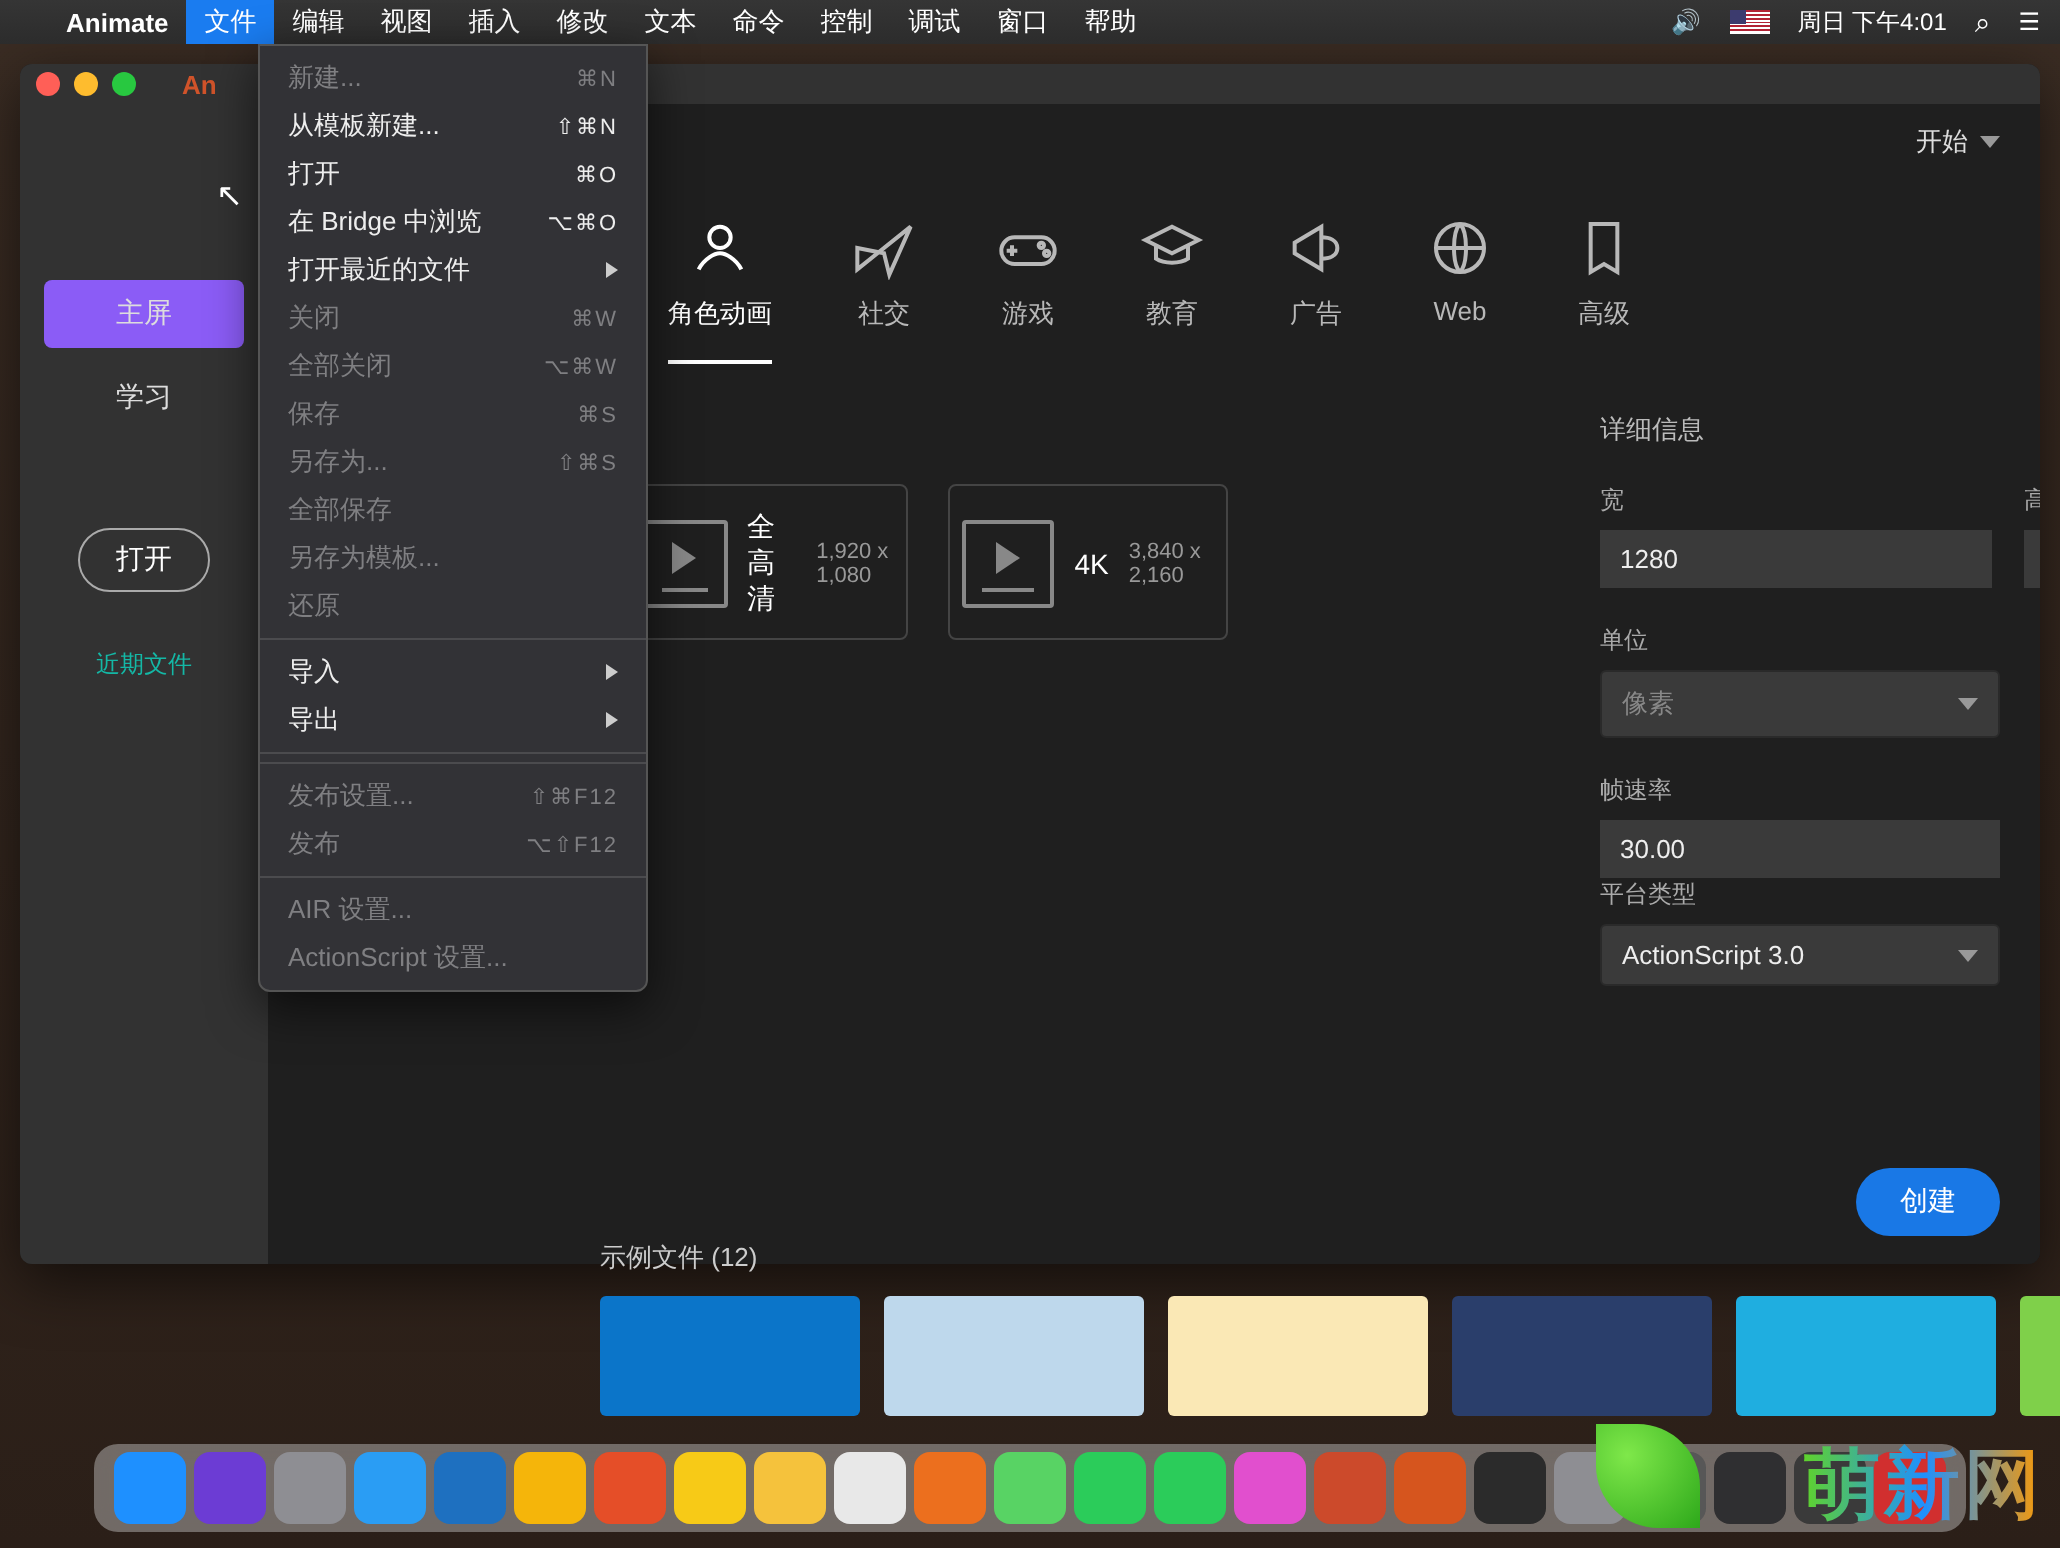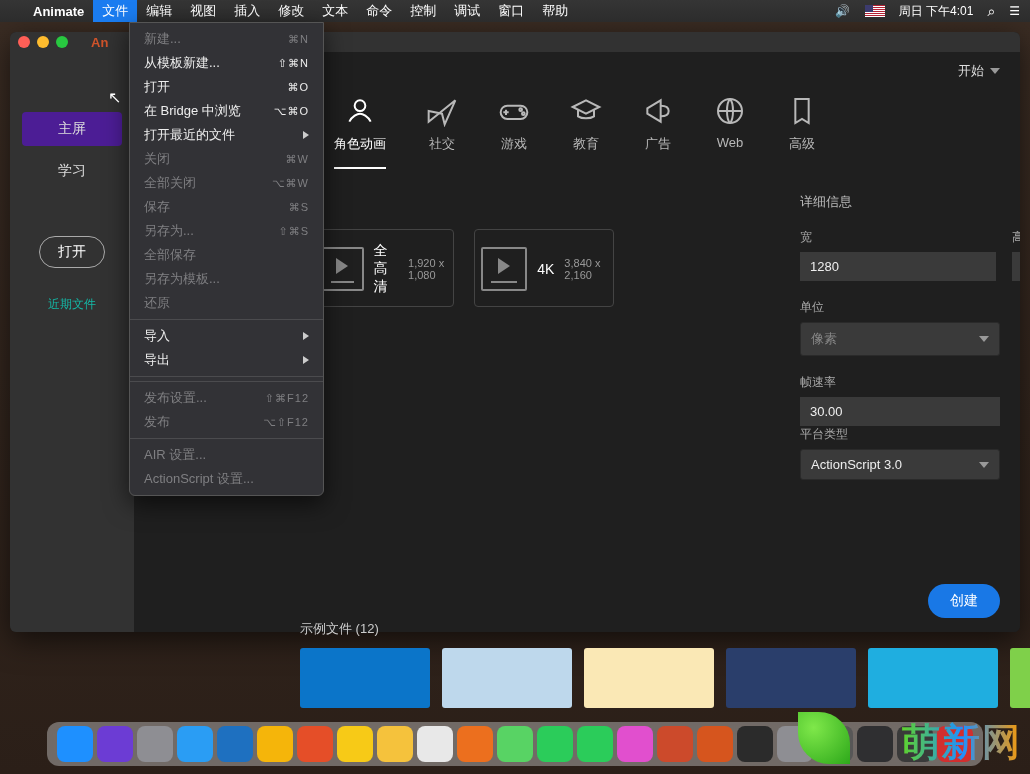--- a/index.html
+++ b/index.html
@@ -18,25 +18,25 @@
 .window { position: absolute; left: 10px; top: 32px; width: 1010px; height: 600px; background: #1f1f1f; border-radius: 6px; box-shadow: 0 8px 30px rgba(0,0,0,.6); overflow: hidden; }
 .window-titlebar { height: 20px; display: flex; align-items: center; padding: 0 8px; gap: 7px; background: #323232; }
 .traffic { width: 12px; height: 12px; border-radius: 50%; }
 .traffic.red { background: #ff5f57; } .traffic.yellow { background: #febc2e; } .traffic.green { background: #28c840; }
 .an-logo { margin-left: 16px; color: #d0532a; font-weight: 700; font-size: 13px; }
 .window-top-toggle { position: absolute; right: 10px; top: 24px; color: #ddd; font-size: 13px; padding: 6px 10px; cursor: default; display: flex; align-items: center; gap: 6px; }
 
 .window-body { display: flex; height: calc(100% - 20px); }
 .sidebar { width: 124px; background: #323232; padding-top: 60px; display: flex; flex-direction: column; align-items: center; gap: 8px; }
 .side-item { color: #ddd; font-size: 14px; padding: 8px 18px; border-radius: 4px; width: 80%; text-align: center; }
-.side-item.active { background: #4c1d95; }
+.side-item.active { background: #8b5cf6; margin-top: 28px; }
 .side-button { border: 1px solid #aaa; border-radius: 18px; padding: 6px 18px; color: #fff; font-size: 14px; margin-top: 40px; }
 .side-label { color: #14b8a6; font-size: 12px; margin-top: 20px; }
 
-.main { flex: 1; background: #1f1f1f; display: flex; flex-direction: column; padding: 23px 0 0 0; }
+.main { flex: 1; background: #1f1f1f; display: flex; flex-direction: column; padding: 36px 0 0 0; }
 .cat-row { display: flex; gap: 40px; padding: 20px 40px 0 200px; color: #b8b8b8; font-size: 13px; }
 .cat { display: flex; flex-direction: column; align-items: center; gap: 8px; padding-bottom: 14px; }
 .cat.active { color: #fff; border-bottom: 2px solid #fff; }
 .cat svg { width: 32px; height: 32px; }
 
 .preset-area { display: flex; }
 .presets { flex: 1; padding: 24px 20px; }
 .presets-header { color: #ddd; font-size: 13px; margin-bottom: 18px; padding-left: 10px; }
 .presets-grid { display: flex; flex-wrap: wrap; gap: 20px; }
 .preset-card { width: 140px; border: 1px solid #444; border-radius: 4px; padding: 12px 6px 10px; display: flex; flex-direction: row; align-items: center; gap: 10px; color: #ccc; }

